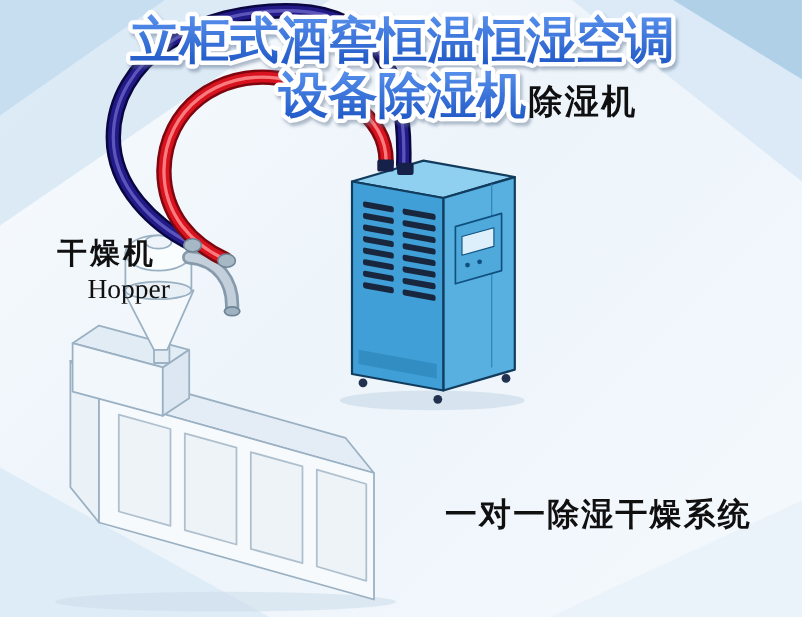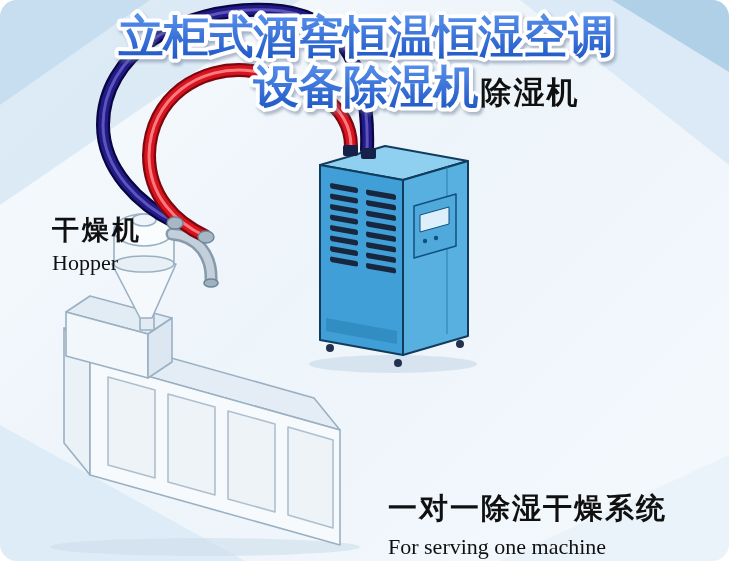--- a/index.html
+++ b/index.html
@@ -1,42 +1,41 @@
 <!DOCTYPE html>
 <html><head>
 <meta charset="utf-8">
 <style>
   html,body{margin:0;padding:0;background:#ffffff;}
   .stage{
     position:relative;width:729px;height:561px;overflow:hidden;
     background:linear-gradient(135deg,#f8fbfe 0%,#edf4fa 45%,#f4f9fd 100%);
     font-family:"Liberation Sans","DejaVu Sans",sans-serif;
-    border-radius:17px;
   }
   .stage svg{position:absolute;left:0;top:0;}
   .bg{z-index:1;}
   .scene{z-index:2;}
   .title-svg{
     z-index:4;top:232px;
     filter:drop-shadow(2px 3px 1.5px rgba(90,110,140,.45));
   }
   .title-svg text{
     font-family:"Liberation Sans","DejaVu Sans",sans-serif;
     font-weight:bold;font-size:45px;
     stroke:#ffffff;stroke-width:8px;stroke-linejoin:round;
     paint-order:stroke fill;text-anchor:middle;
   }
   .label,.tagline{position:absolute;z-index:5;color:#101010;}
   .dehu-label{left:440px;top:72px;width:180px;text-align:center;}
   .dehu-label .cn{font-family:"Liberation Serif","DejaVu Serif",serif;font-weight:bold;font-size:31px;letter-spacing:2px;}
   .dehu-label .en{font-family:"Liberation Serif","DejaVu Serif",serif;font-size:23px;margin-top:1px;}
   .hopper-label{left:52px;top:164px;width:130px;text-align:left;margin-top:48px;}
   .hopper-label .cn{font-family:"Liberation Serif","DejaVu Serif",serif;font-weight:bold;font-size:27px;letter-spacing:3px;}
-  .hopper-label .en{font-family:"Liberation Serif","DejaVu Serif",serif;font-size:22px;margin-top:2px;}
-  .tagline{left:388px;top:448px;width:312px;margin-top:41px;}
+  .hopper-label .en{font-family:"Liberation Serif","DejaVu Serif",serif;font-size:25px;margin-top:2px;text-align:center;}
+  .tagline{left:388px;top:448px;width:312px;text-align:center;}
   .tagline .cn{font-weight:bold;font-size:29px;letter-spacing:2px;}
   .tagline .en{font-family:"Liberation Serif","DejaVu Serif",serif;font-size:22px;margin-top:5px;}
 </style>
 </head>
 <body>
 
 <div class="stage">
 
   <svg class="bg" width="729" height="561" viewBox="0 0 729 561">
     <polygon points="0,0 300,0 0,205" fill="#d7e8f5" opacity="0.85"></polygon>
@@ -145,16 +144,15 @@
     <div class="cn">除湿机</div>
   </div>
 
   <div class="label hopper-label">
     <div class="cn">干燥机</div>
     <div class="en">Hopper</div>
   </div>
 
   <div class="tagline">
     <div class="cn">一对一除湿干燥系统</div>
-    <div class="en">For serving one machine</div>
   </div>
 
 </div>
 
 </body></html>

